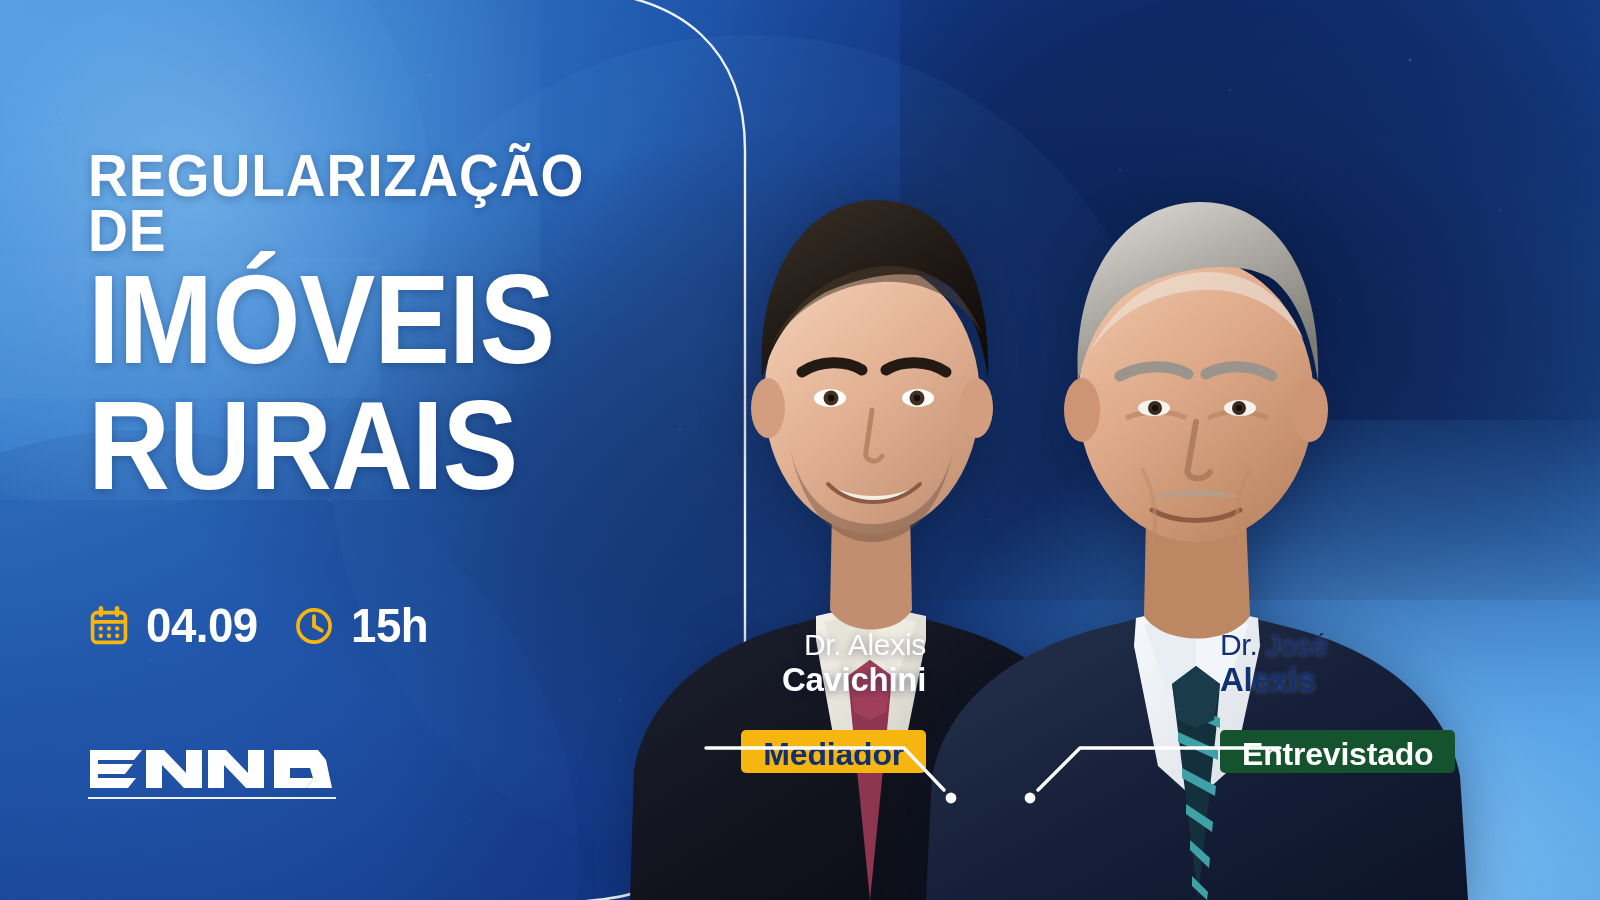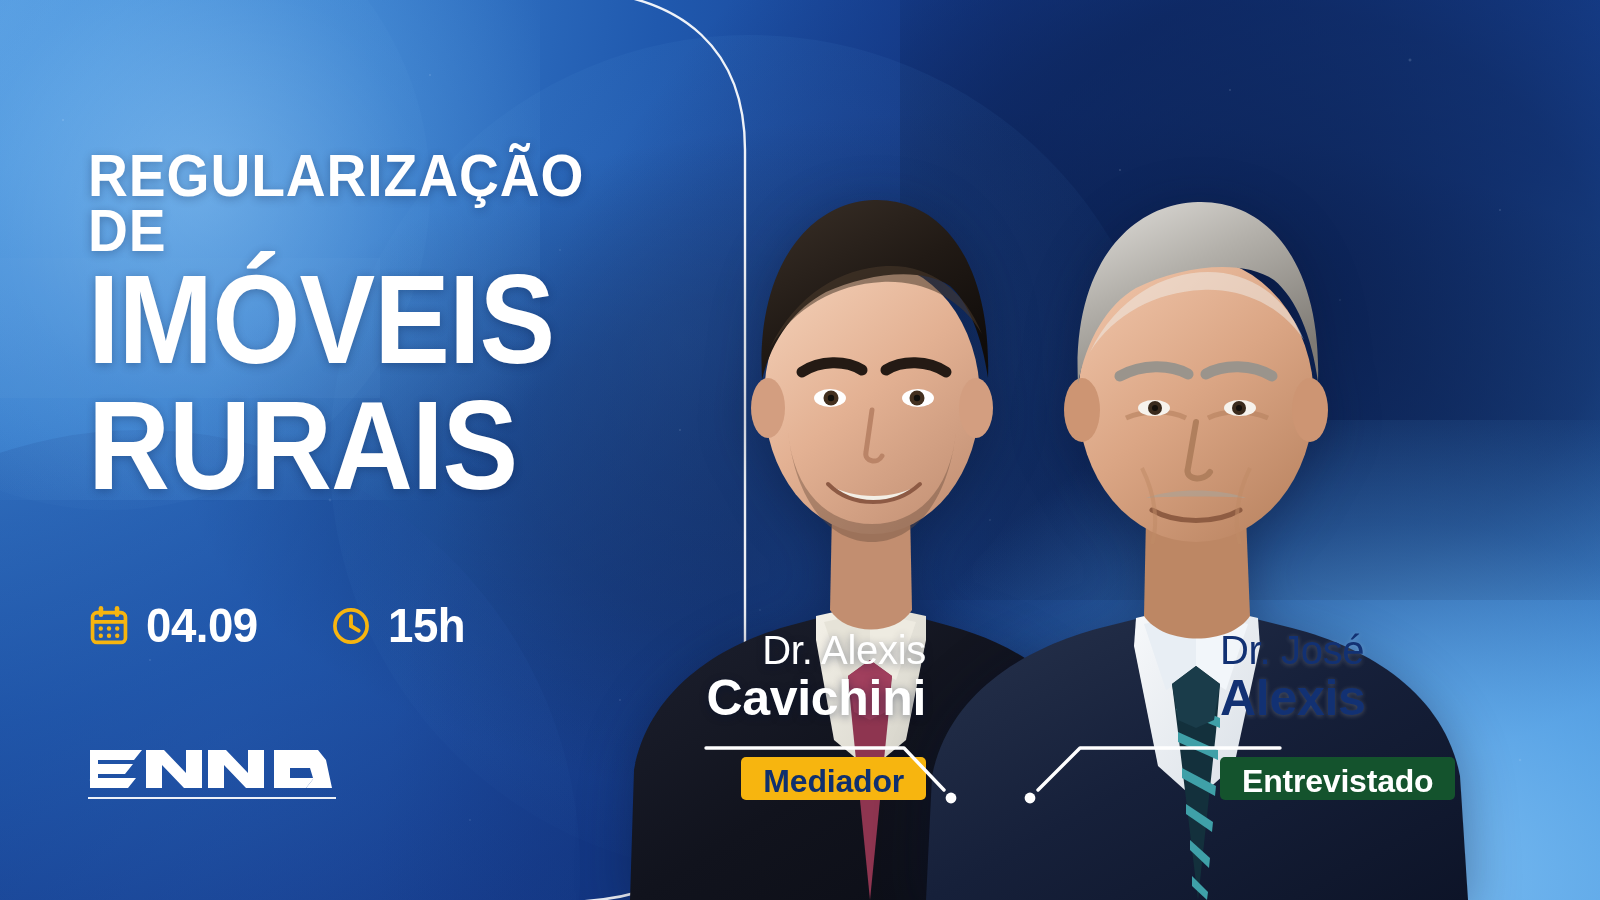--- a/index.html
+++ b/index.html
@@ -135,21 +135,21 @@
     transform:scaleX(0.90);
     transform-origin:left center;
     letter-spacing:-1px;
     margin-top:4px;
   }
   .hl-3 { margin-top:10px; }
 
   
   .meta-row {
     position:absolute; left:0; top:598px;
-    display:flex; align-items:flex-end; gap:66px;
+    display:flex; align-items:flex-end; gap:29px;
   }
   .meta-item { display:flex; align-items:center; gap:16px; }
   .meta-text {
     color:#ffffff;
     font-family:"Liberation Sans Narrow","Liberation Sans", sans-serif;
     font-weight:700;
     font-size:48px;
     letter-spacing:-0.5px;
     transform:scaleX(0.95);
     transform-origin:left center;
@@ -178,22 +178,22 @@
   .photo-right { left:300px; width:560px; height:800px; }
 
   
   .speaker { position:absolute; }
 
   .sp-name {
     font-family:"Liberation Sans Narrow","Liberation Sans", sans-serif;
     line-height:1.0;
     letter-spacing:-0.3px;
   }
-  .sp-first { display:block; font-weight:400; font-size:40px; }
-  .sp-last  { display:block; font-weight:700; font-size:50px; margin-top:3px; }
+  .sp-first { display:block; font-weight:400; font-size:30px; }
+  .sp-last  { display:block; font-weight:700; font-size:33px; margin-top:3px; }
 
   .sp-badge {
     display:inline-block;
     font-family:"Liberation Sans Narrow","Liberation Sans", sans-serif;
     font-weight:700;
     font-size:32px;
     letter-spacing:-0.2px;
     padding:6px 22px 0;
     border-radius:5px;
     white-space:nowrap;

